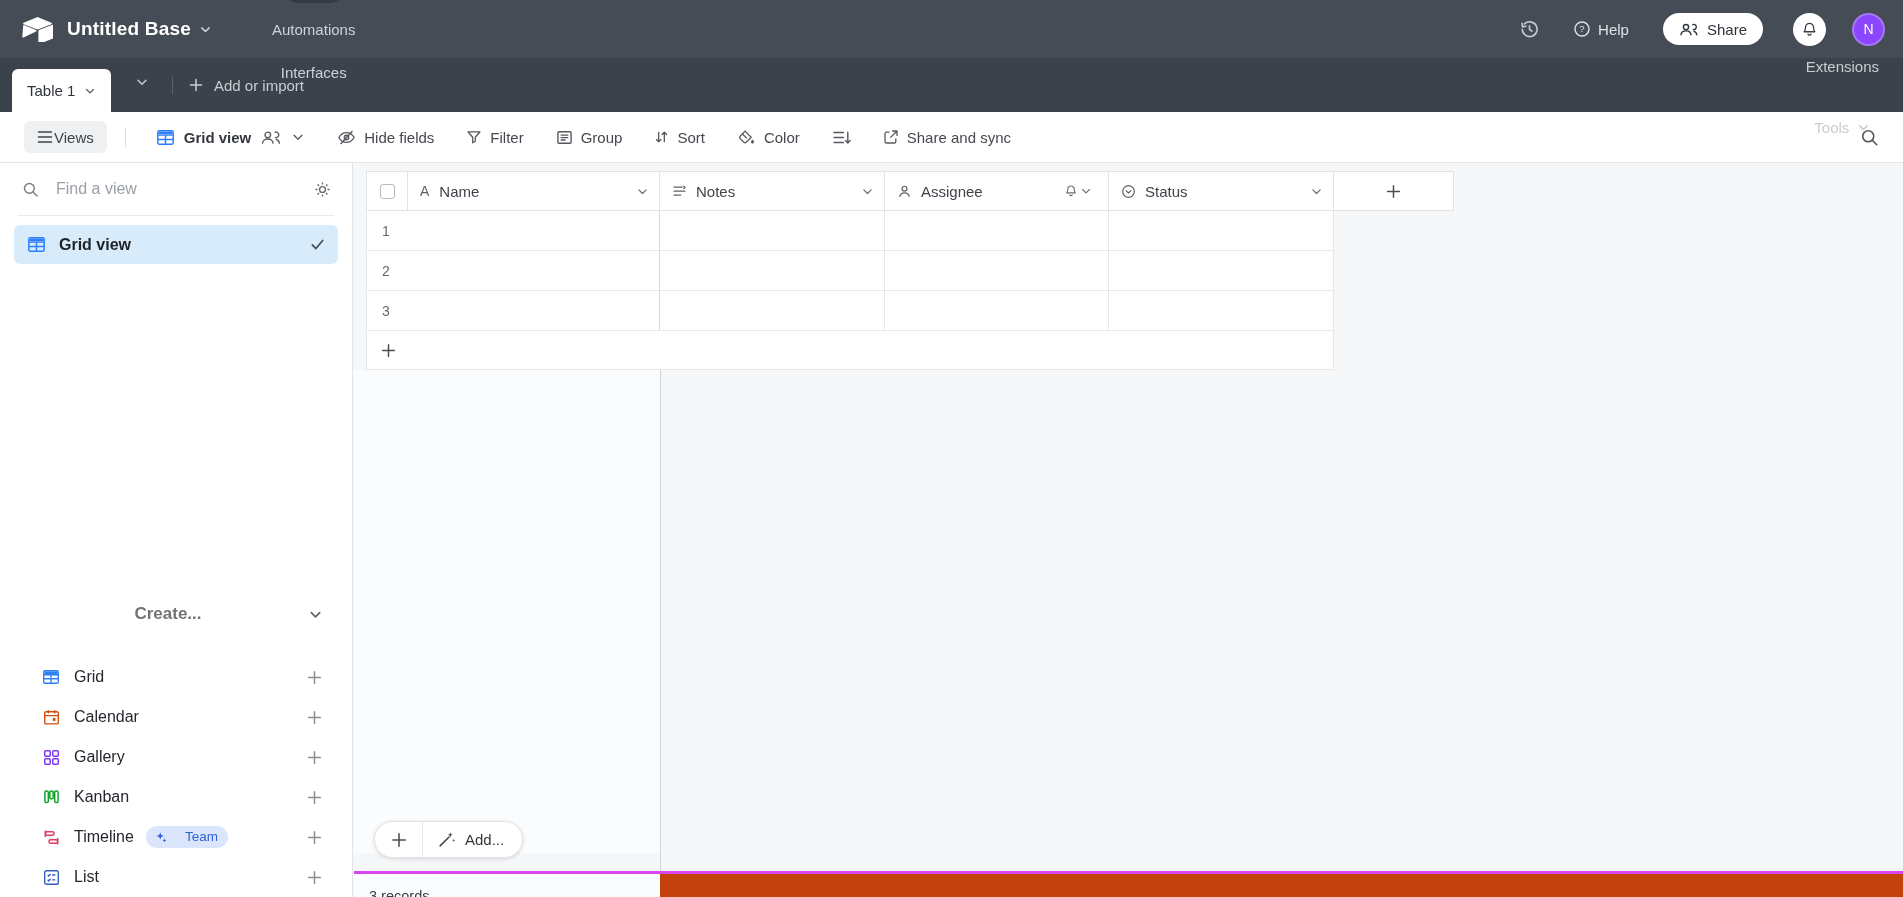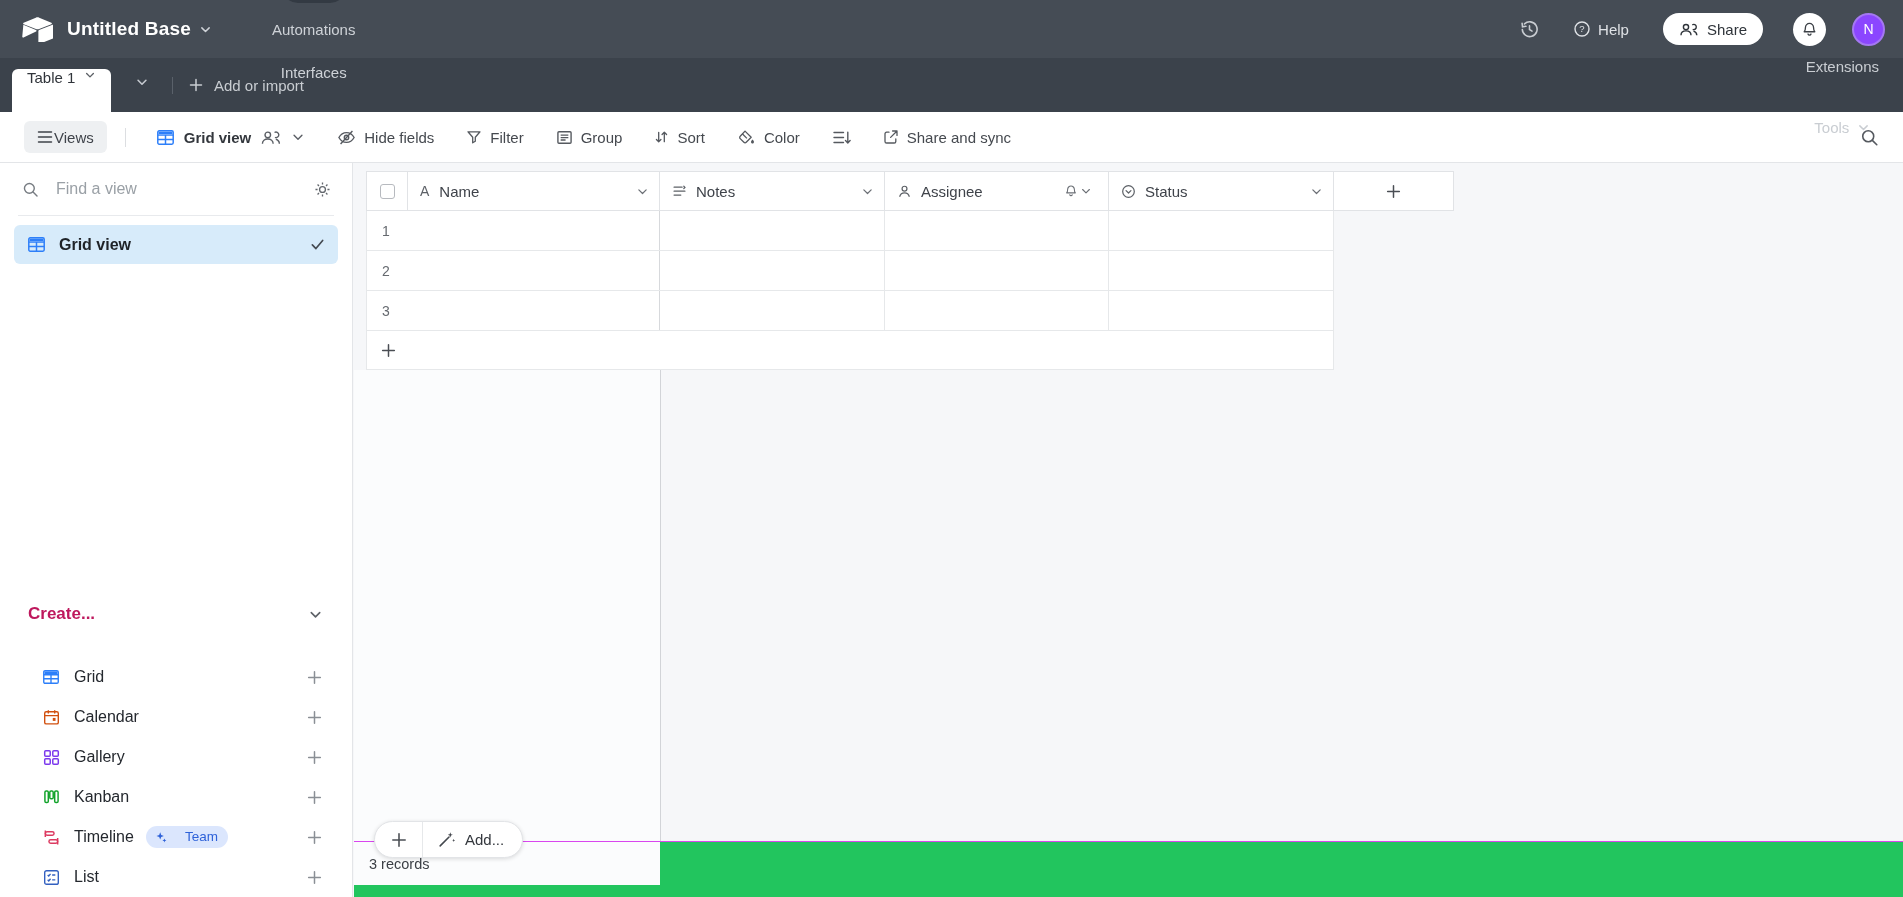--- a/index.html
+++ b/index.html
@@ -26,21 +26,21 @@
   .share-btn { display:flex; align-items:center; gap:8px; background:#fff; color:#2f343a;
     height:32px; padding:0 16px; border-radius:16px; font-size:15px; margin-right:30px; cursor:pointer; }
   .bell-btn { width:33px; height:33px; border-radius:50%; background:#fff; color:#3c4046;
     display:flex; align-items:center; justify-content:center; margin-right:26px; cursor:pointer; }
   .avatar { width:33px; height:33px; border-radius:50%; background:#8b46ff; border:2px solid #a478f2;
     color:#fff; font-size:14px; display:flex; align-items:center; justify-content:center; margin-right:18px; cursor:pointer; }
 
   
   .tabbar { position:absolute; top:58px; left:0; width:1903px; height:54px; background:#3b424b; z-index:20; }
   .table-tab { position:absolute; left:12px; top:11px; height:43px; background:#fff; border-radius:6px 6px 0 0;
-    display:flex; gap:9px; padding:0 15px; font-size:15px; color:#30343a; cursor:pointer; }
+    display:flex; align-items:center; gap:9px; padding:0 15px; font-size:15px; color:#30343a; cursor:pointer; }
   .table-tab .chev { color:#5d6167; }
   .tab-expander { position:absolute; left:135px; top:17px; color:#c6cad0; cursor:pointer; }
   .tab-divider { position:absolute; left:172px; top:19px; width:1px; height:17px; background:#5a616a; }
   .add-import { position:absolute; left:188px; top:0; height:54px; display:flex; align-items:center; gap:10px;
     color:#c9cdd2; font-size:15px; cursor:pointer; }
   .tabbar-right { position:absolute; right:24px; top:0; height:54px; display:flex; align-items:center; gap:22px;flex-direction:column; }
   .tabbar-right .txt { color:#c9cdd2; font-size:15px; cursor:pointer; }
   .tabbar-right .vdiv { width:1px; height:17px; background:#5a616a; }
   .tools-wrap { display:flex; align-items:center; gap:8px; color:#c9cdd2; cursor:pointer; }
 
@@ -64,21 +64,21 @@
     font-family:"Liberation Sans",sans-serif; color:#30343a; background:transparent; }
   .find-row input::placeholder { color:#9aa0a6; }
   .find-icon { color:#777c82; }
   .gear-icon { color:#63676d; cursor:pointer; }
   .sb-divider { height:1px; background:#e8eaed; margin:0 18px; }
   .view-item.selected { margin:9px 14px; height:39px; background:#d7ebfa; border-radius:6px;
     display:flex; align-items:center; padding:0 13px; cursor:pointer; }
   .view-item.selected .vi-label { margin-left:13px; font-size:16px; font-weight:bold; color:#1f2328; flex:1; }
   .check-icon { color:#444a51; }
   .create-row { position:absolute; left:0; width:353px; top:441px; display:flex; align-items:center; padding:0 30px 0 28px; cursor:pointer; }
-  .create-label { font-size:17px; font-weight:bold; color:#be185d; flex:1; }
+  .create-label { font-size:17px; font-weight:bold; color:#737373; flex:1;text-align:center; }
   .create-chevron { color:#5d6167; }
   .sb-list { position:absolute; top:494px; left:0; width:353px; }
   .sb-item { height:40px; display:flex; align-items:center; padding:0 30px 0 42px; cursor:pointer; }
   .sb-item .ico { width:18px; display:flex; justify-content:center; }
   .sb-item .lbl { margin-left:14px; font-size:16px; color:#24282e; }
   .sb-item .spacer { flex:1; }
   .plus-icon { color:#8a8f95; }
   .team-badge { margin-left:12px; display:flex; align-items:center; gap:18px; background:#dbe6fd;
     color:#2e62d9; font-size:13.5px; padding:3px 10px 4px 9px; border-radius:11px; }
   .ic-grid-blue { color:#2d7ff9; } .ic-calendar { color:#d1500f; } .ic-gallery { color:#7c39ed; }
@@ -108,21 +108,21 @@
     display:flex; align-items:center; padding-left:15px; font-size:14px; color:#65696f; }
   .g-row .cell { border-right:1px solid #e6e8ea; }
   .c-notes { width:225px; } .c-assignee { width:224px; } .c-status { width:225px; }
   .add-row { display:flex; align-items:center; height:39px; width:968px; background:#fff;
     border-bottom:1px solid #e6e8ea; border-left:1px solid #e6e8ea; border-right:1px solid #e6e8ea;
     padding-left:13px; color:#4a4e54; cursor:pointer; }
 
   .below-left { position:absolute; left:0; top:207px; width:306px; height:483px; background:#fbfcfd; }
   .frozen-divider { position:absolute; left:306px; top:207px; width:1px; height:527px; background:#d2d4d8; }
 
-  .footer-bar { position:absolute; left:0; bottom:0; width:1549px; height:56px; border-top:1px solid #d946ef; background:#22c55e; }
+  .footer-bar { position:absolute; left:0; bottom:0; width:1549px; height:26px; border-top:3px solid #d946ef; background:#c2410c; }
   .footer-left { position:absolute; left:0; top:0; width:306px; height:43px; background:#fbfcfd;
     display:flex; align-items:center; padding-left:15px; font-size:14.5px; color:#3c4046; }
 
   .float-add { position:absolute; left:20px; top:658px; height:37px; background:#fff; border:1px solid #e2e4e7;
     border-radius:19px; box-shadow:0 1px 4px rgba(0,0,0,.14); display:flex; align-items:stretch; overflow:hidden; z-index:5; }
   .fa-plus { width:48px; display:flex; align-items:center; justify-content:center; color:#4a4e54;
     border-right:1px solid #e6e8ea; cursor:pointer; }
   .fa-add { display:flex; align-items:center; gap:9px; padding:0 18px 0 14px; font-size:15px; color:#33373d; cursor:pointer; }
   .wand-icon { color:#44484e; }
 </style>

